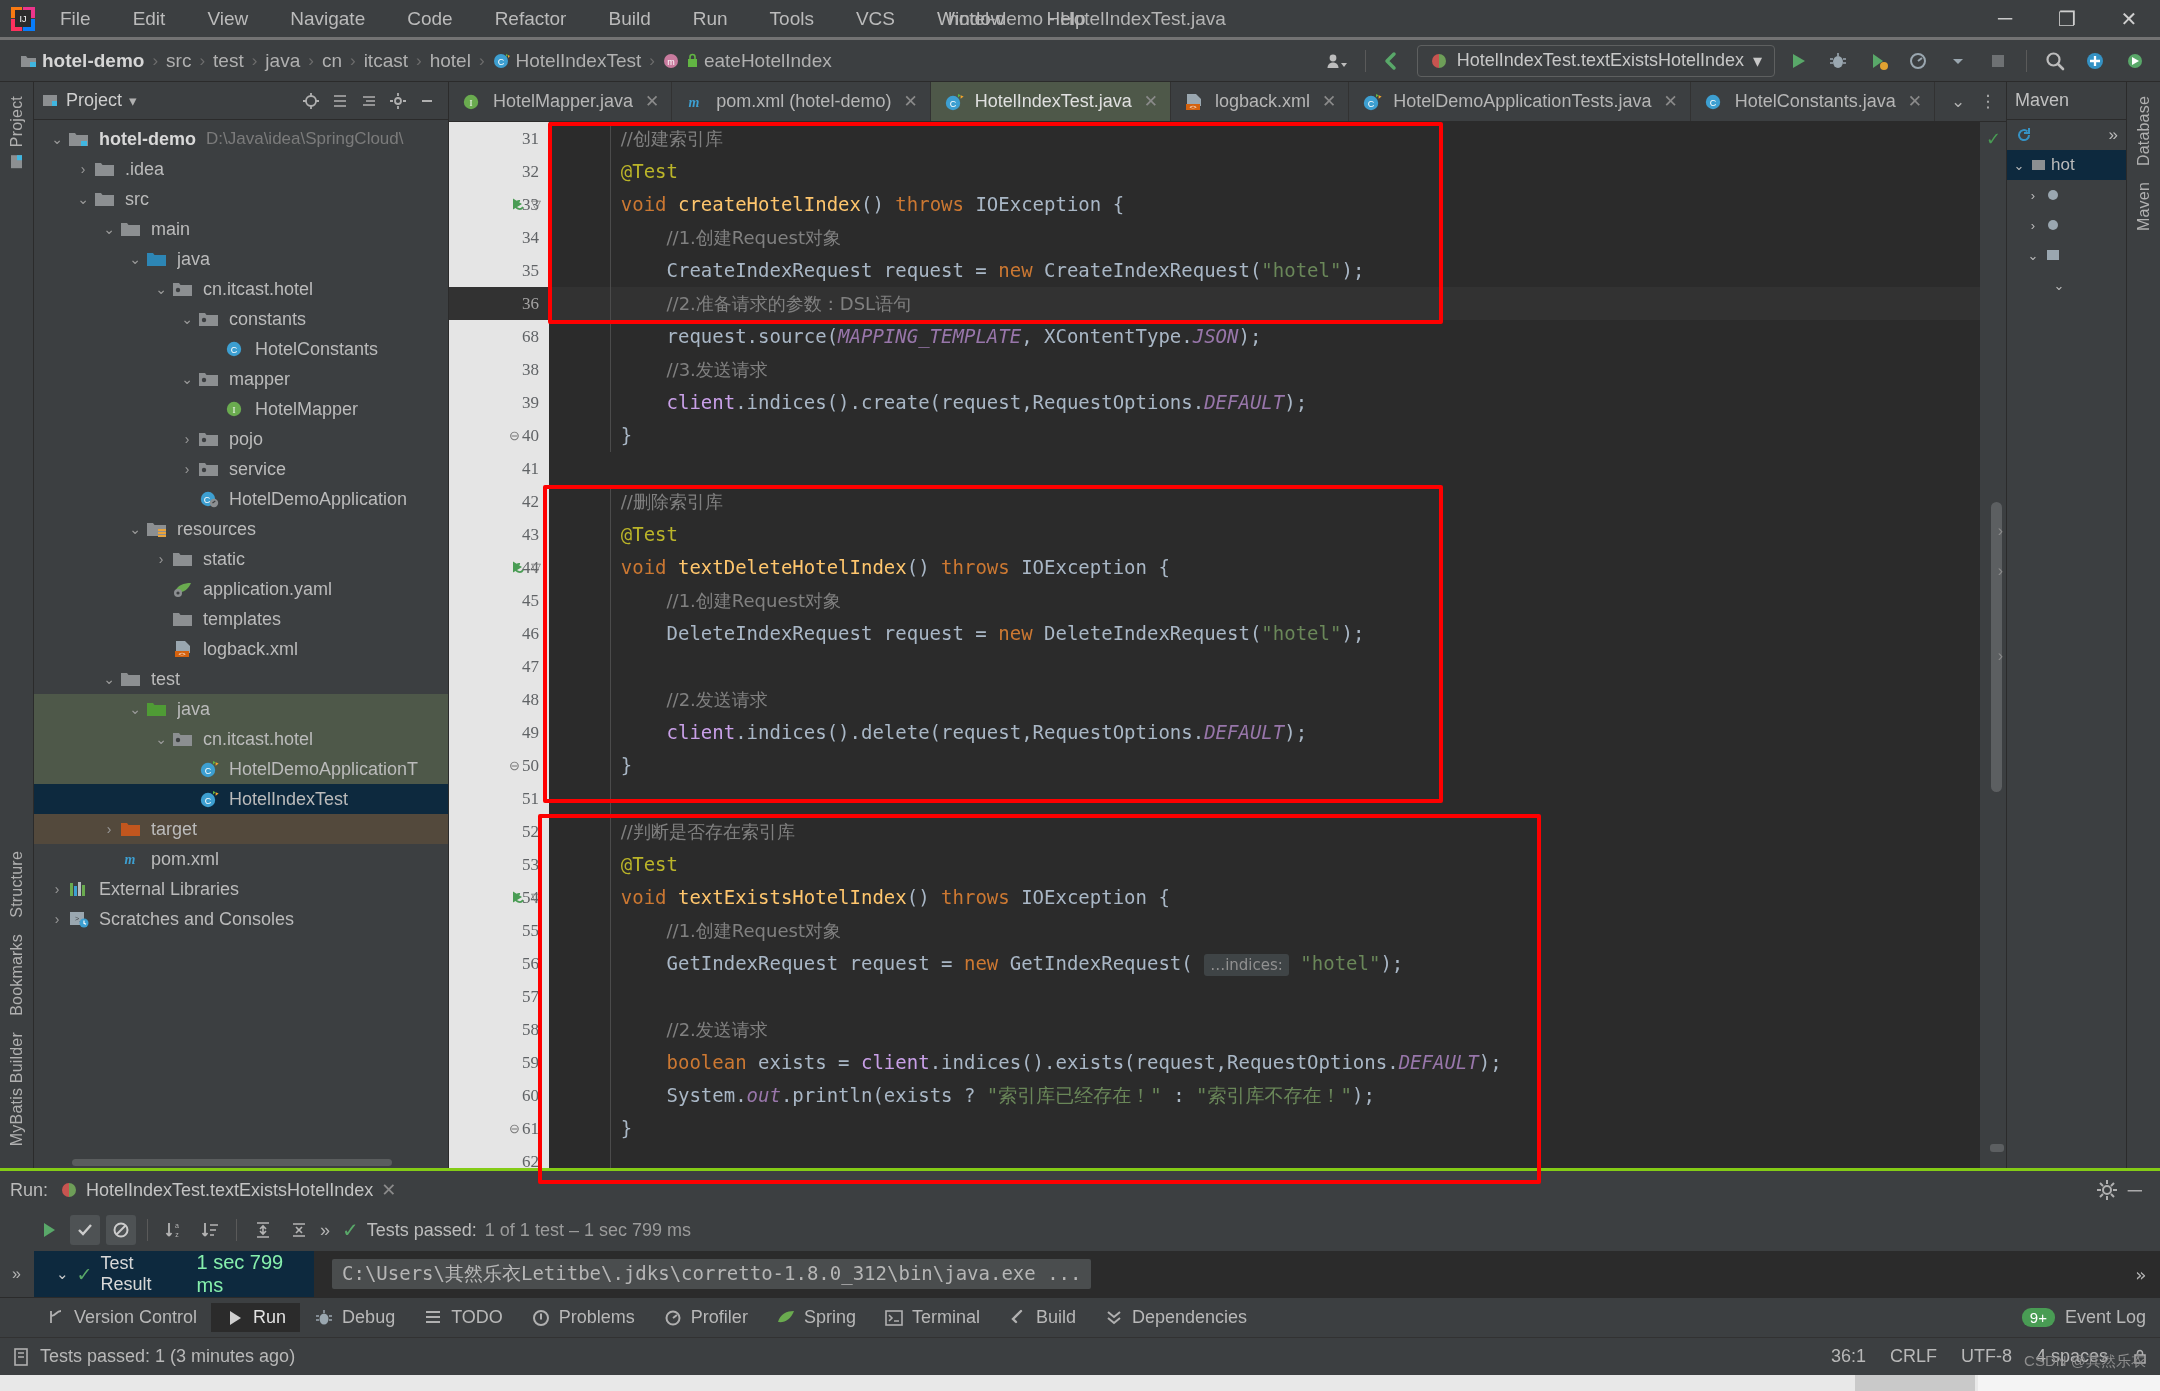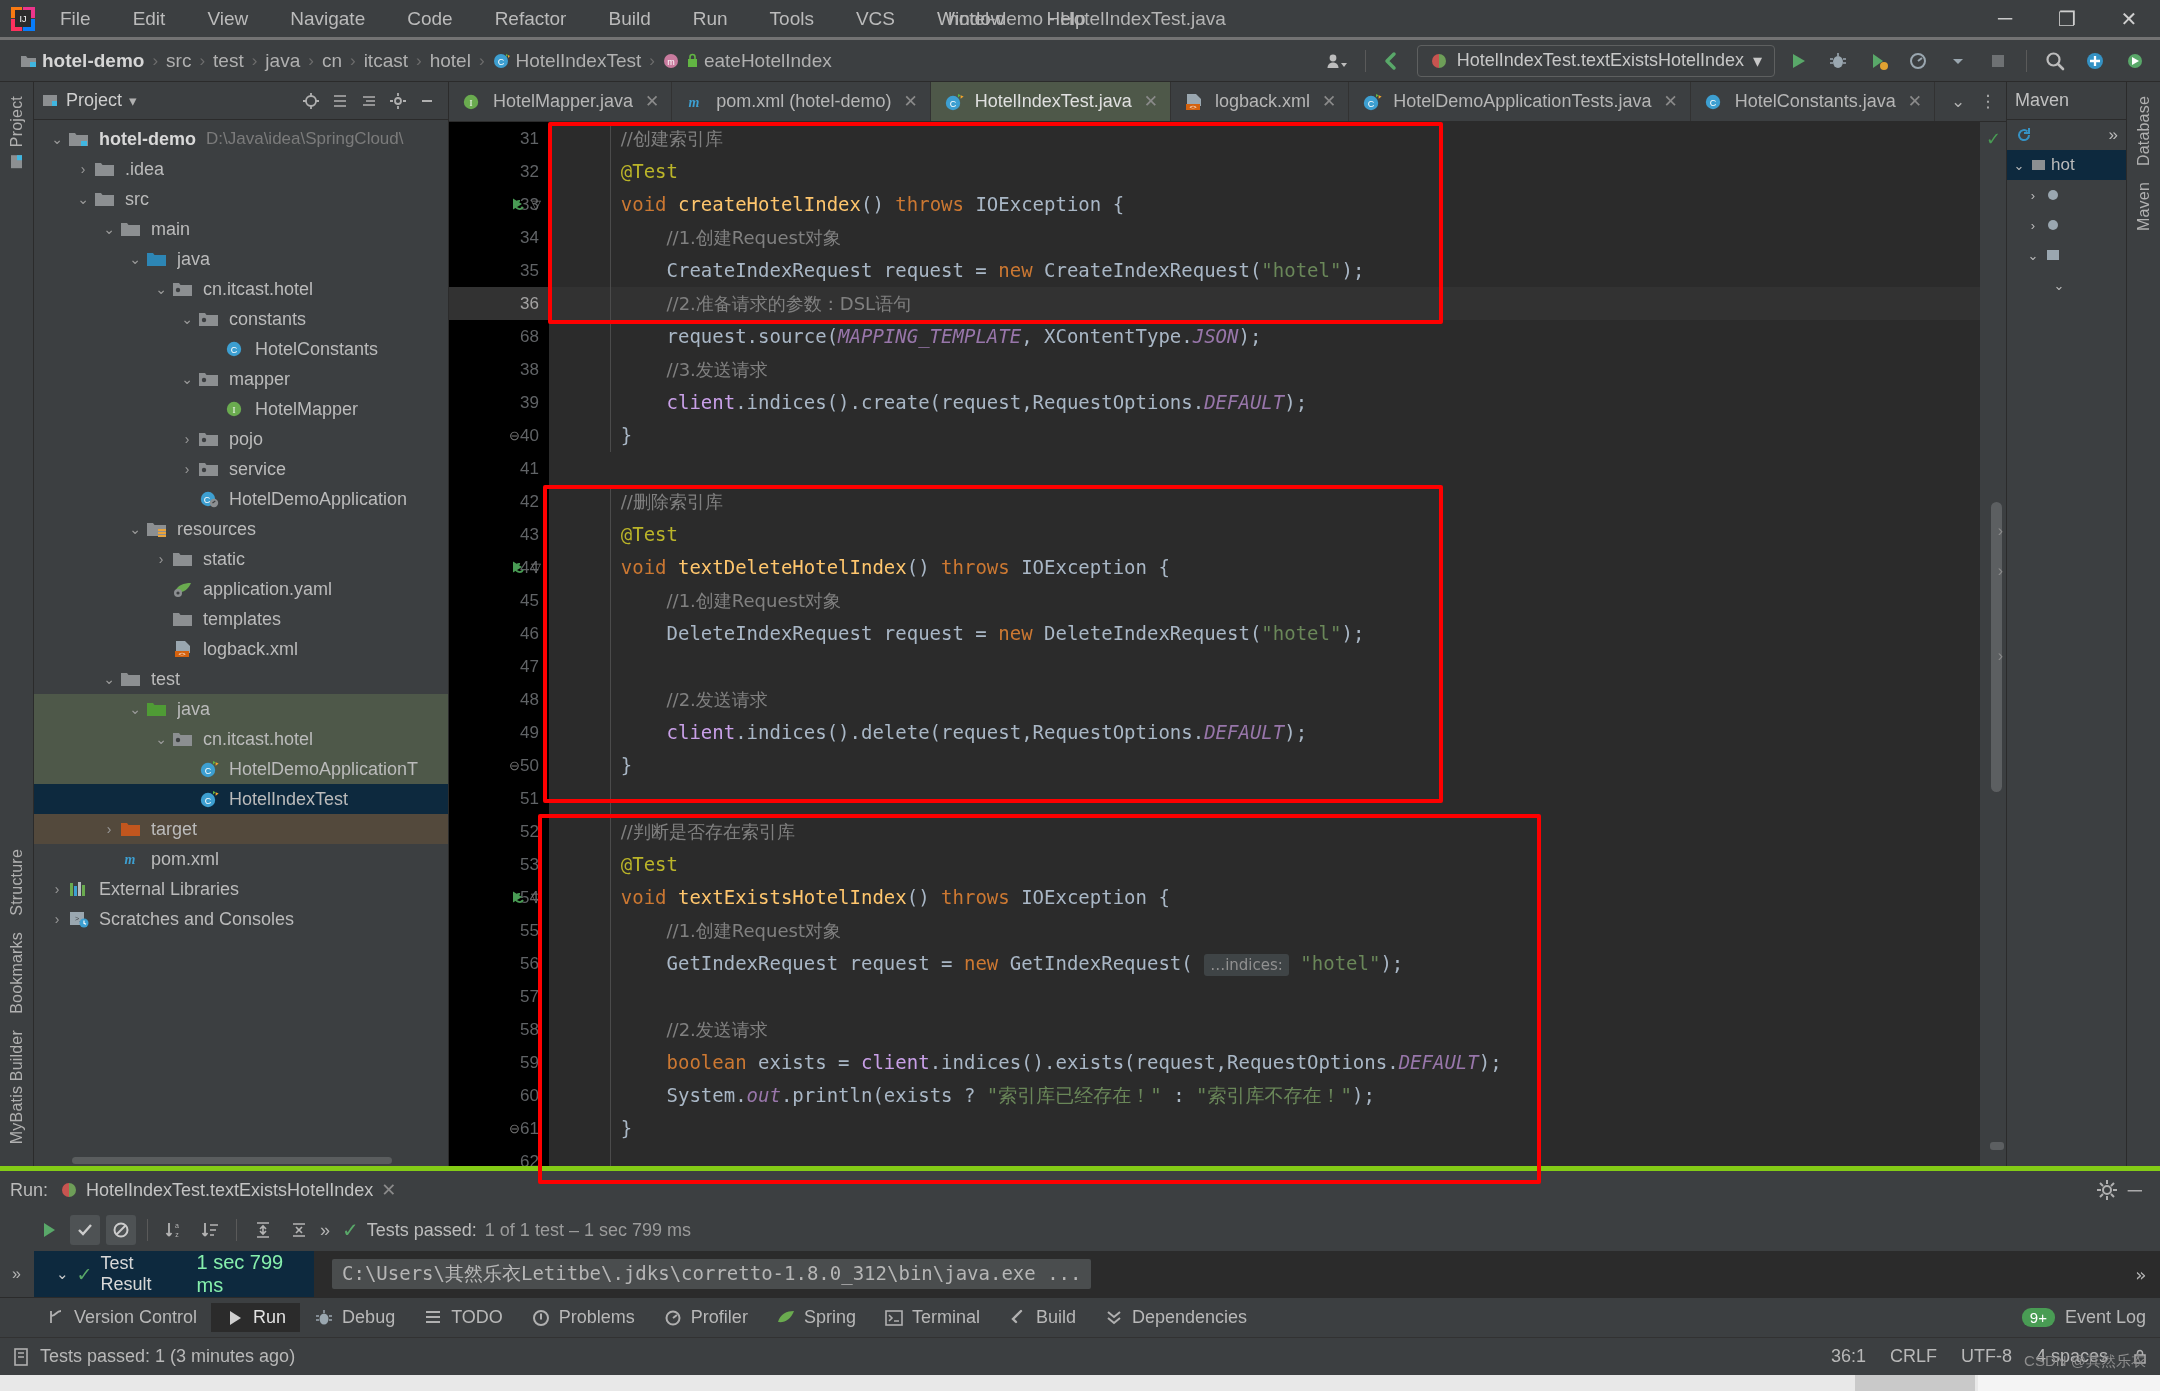--- a/index.html
+++ b/index.html
@@ -108,22 +108,22 @@
     display: flex; align-items: center; gap: 8px; padding: 0 12px; font-size: 18px;
     color: #b6b6b6; border-right: 1px solid #323232; white-space: nowrap;
   }
   .tab.active { background: #4e5849; color: #e0e0e0; }
   .tab .x { color: #8a8a8a; font-size: 17px; margin-left: 4px;}
   .tabbar-right { margin-left: auto; display: flex; align-items: center; padding: 0 6px; gap: 6px;}
   .tabbar-right span { color: #b0b0b0; font-size: 17px; width: 24px; text-align:center; }
 
   .code-area { flex: 1 1 auto; display: flex; position: relative; min-height: 0; background: #2b2b2b; overflow: hidden;}
   .gutter {
-    width: 100px; background: #000000; flex: 0 0 100px; position: relative;
-    font-family: Liberation Sans, sans-serif;
+    width: 100px; background: #e5e5e5; flex: 0 0 100px; position: relative;
+    font-family: Liberation Serif, serif;
   }
   .gline {
     height: 33px; display: flex; align-items: center; justify-content: flex-end;
     padding-right: 10px; font-size: 17px; color: #606366;
   }
   .gline.cur { color: #a4a3a3; background: #323232;}
   .gmark { position: absolute; left: 60px; width: 40px; height: 33px; display: flex; align-items: center; gap: 3px;}
   .run-arrow { color: #499c54; font-size: 18px; }
   .fold { color: #777; font-size: 13px; }
 
@@ -168,21 +168,21 @@
   
   .maven {
     width: 120px; background: #3c3f41; border-left: 1px solid #2b2b2b; flex: 0 0 120px;
     display: flex; flex-direction: column;
   }
   .maven-head { height: 38px; display:flex; align-items:center; padding: 0 8px; font-size: 18px; color: #c0c0c0; border-bottom: 1px solid #2b2b2b;}
   .maven-row { height: 30px; display: flex; align-items: center; font-size: 17px; color: #bbb; padding-left: 4px; gap:4px;}
   .maven-row.sel { background: #0d293e; }
 
   
-  .runwin { background: #3c3f41; border-top: 5px solid #84cc16; flex: 0 0 auto; }
+  .runwin { background: #3c3f41; border-top: 3px solid #84cc16; flex: 0 0 auto; }
   .run-head { height: 38px; display: flex; align-items: center; padding: 0 10px; gap: 12px; font-size: 18px; color: #c4c4c4;}
   .run-head .rtitle { color: #bbbbbb; }
   .run-head .rname { display: flex; align-items: center; gap: 8px; }
   .run-head-right { margin-left: auto; display: flex; gap: 10px; align-items:center;}
   .run-toolbar {
     width: 100%; height: 42px; display: flex; align-items: center; gap: 6px; padding-left: 34px;
     font-size: 18px; color: #bdbdbd;
   }
   .tb-btn { width: 30px; height: 30px; display:flex; align-items:center; justify-content:center; color:#b4b4b4; font-size:17px; border-radius: 3px;}
   .tb-btn.on { background: #4e5254; }

